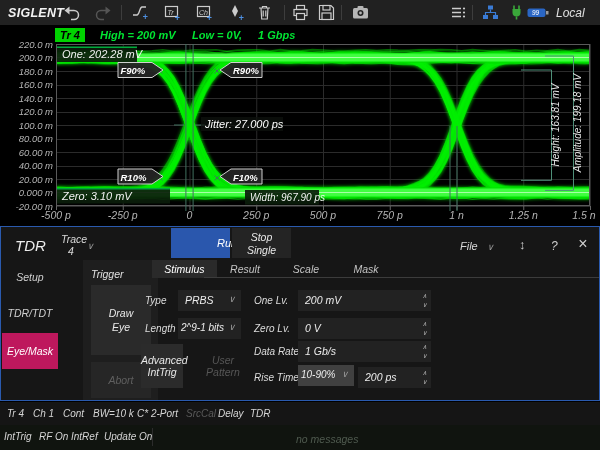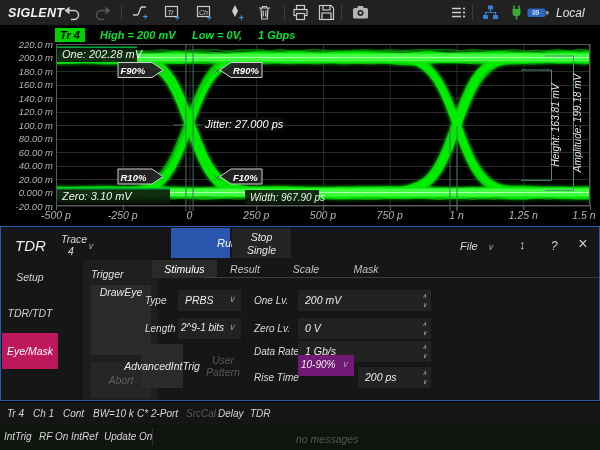--- a/index.html
+++ b/index.html
@@ -27,33 +27,33 @@
 .file-lbl { position:absolute; left:459px; top:13px; font-size:11px; color:#d8d8d8; }
 .updown { position:absolute; left:518px; top:10px; font-size:13px; color:#cfcfcf; }
 .help { position:absolute; left:550px; top:12px; font-size:12px; color:#cfcfcf; }
 .close { position:absolute; left:577px; top:8px; font-size:16px; color:#cfcfcf; }
 
 .side-item { position:absolute; left:1px; width:56px; font-size:10.5px; color:#d0d0d0; text-align:center; }
 .side-active { background:#be185d; color:#fff; }
 
 .trig-panel { position:absolute; left:58px; top:33px; width:75px; height:140px; background:#1e1e1e;margin-left:24px; }
 .trig-title { position:absolute; left:8px; top:8px; font-size:10.5px; color:#e0e0e0; }
-.btn-draw { position:absolute; left:8px; top:25px; width:60px; height:70px; background:#2a2a2a; color:#e8e8e8; font-size:10.5px; text-align:center; display:flex; flex-direction:row; justify-content:center; line-height:14px; }
+.btn-draw { position:absolute; left:8px; top:25px; width:60px; height:70px; background:#2a2a2a; color:#e8e8e8; font-size:10.5px; text-align:center; display:flex; flex-direction:column; justify-content:center; line-height:14px; }
 .btn-abort { position:absolute; left:8px; top:102px; width:60px; height:36px; background:#262626; color:#5f5f5f; font-size:10.5px; text-align:center; line-height:36px; }
 
 .tab { position:absolute; top:33px; height:18px; font-size:10.5px; color:#c4c4c4; text-align:center; line-height:18px;margin-left:13px; }
 .tab-active { background:#2a2a2a; color:#fff; }
 .tab-line { position:absolute; left:203px; top:50px; width:395px; height:1px; background:#3c3c3c; }
 
 .flabel { position:absolute; font-size:10px; color:#dcdcdc; }
 .fbox { position:absolute; background:#222222; color:#ececec; font-size:10.5px; }
 .fbox .txt { position:absolute; left:7px; top:4px; }
 .fbox .dd { position:absolute; right:6px; top:4px; color:#999; font-size:9px; }
 .spin { position:absolute; right:4px; top:1px; display:flex; flex-direction:column; color:#b0b0b0; font-size:6.5px; line-height:9px; text-align:center; }
-.btn-adv { position:absolute; left:140px; top:117px; width:42px; height:44px; background:#2b2b2b; color:#e8e8e8; font-size:10.5px; text-align:center; display:flex; justify-content:center; line-height:12.5px;align-items:center; }
+.btn-adv { position:absolute; left:140px; top:117px; width:42px; height:44px; background:#2b2b2b; color:#e8e8e8; font-size:10.5px; text-align:center; display:flex; flex-direction:column; justify-content:center; line-height:12.5px; }
 .btn-user { position:absolute; left:200px; top:117px; width:44px; height:44px; color:#565656; font-size:10.5px; text-align:center; display:flex; flex-direction:column; justify-content:center; line-height:12.5px; }
 
 .sbar1 { position:absolute; left:0; top:402px; width:600px; height:23px; background:#151515; }
 .sbar2 { position:absolute; left:0; top:425px; width:600px; height:25px; background:#10140f; }
 .sitem { position:absolute; top:6px; font-size:10px; color:#d5d5d5; }
 .sdim { color:#5a5a5a; }
 .nomsg { position:absolute; left:296px; top:8px; font-size:10.5px; color:#4f5a4f; }
 .ssep { position:absolute; left:152px; top:3px; width:1px; height:18px; background:#2c2c2c; }
 svg text { font-family:"Liberation Sans",sans-serif; }
 </style>
@@ -518,21 +518,21 @@
       </div>
     <span class="flabel" style="left:253px;top:119px">Data Rate</span>
     <div class="fbox" style="left:297px;top:114px;width:133px;height:21px">
         <span class="txt">1 Gb/s</span>
         <span class="spin">
           <span>∧</span>
           <span>∨</span>
         </span>
       </div>
     <span class="flabel" style="left:253px;top:145px">Rise Time</span>
-    <div class="fbox" style="left:297px;top:128px;width:56px;height:21px;background:#701a75">
+    <div class="fbox" style="left:297px;top:138px;width:56px;height:21px;background:#404040">
         <span class="txt" style="left:3px;font-size:10px">10-90%</span>
         <span class="dd">∨</span>
       </div>
     <div class="fbox" style="left:357px;top:140px;width:73px;height:21px">
         <span class="txt">200 ps</span>
         <span class="spin">
           <span>∧</span>
           <span>∨</span>
         </span>
       </div>

